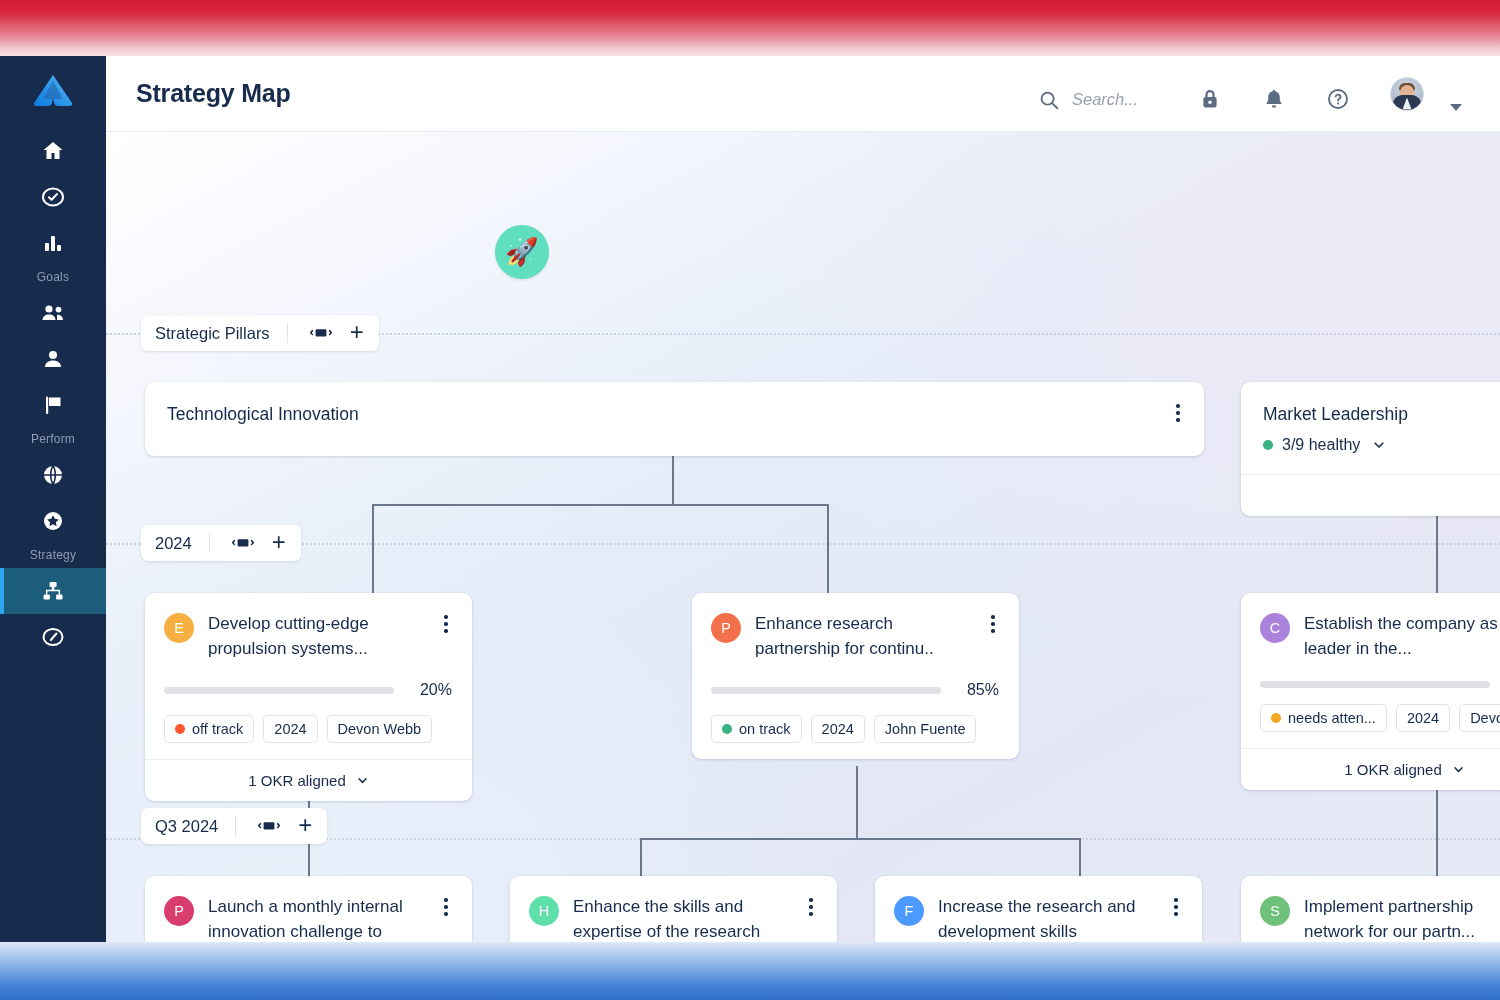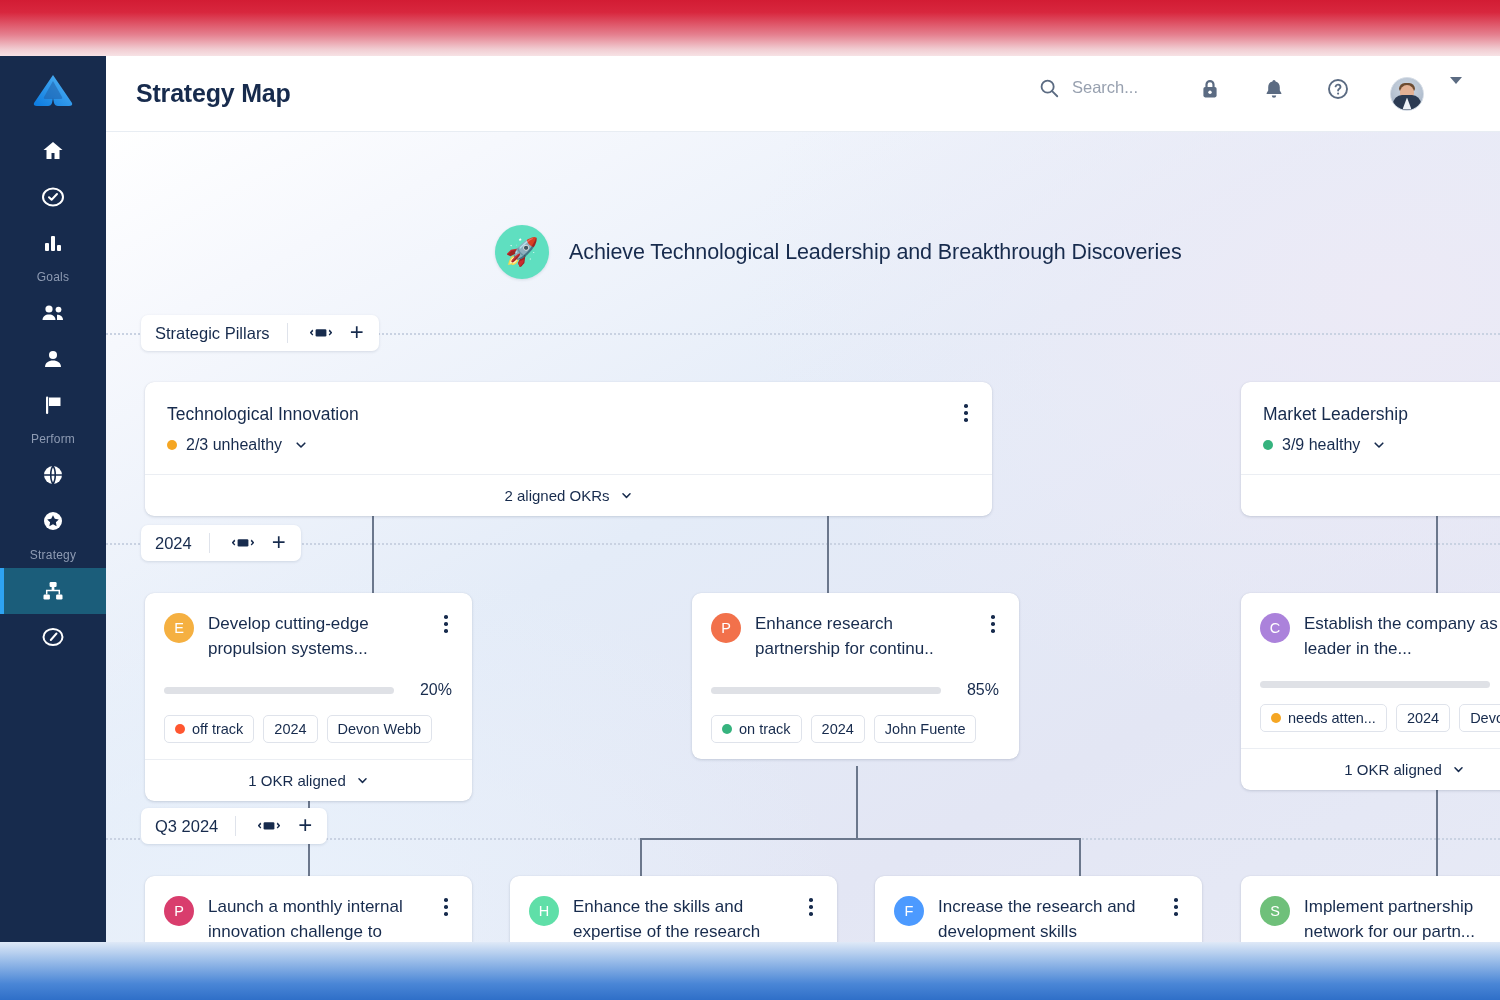--- a/index.html
+++ b/index.html
@@ -60,21 +60,21 @@
     position: absolute; left: 106px; top: 0; width: 1394px; height: 76px;
     background: #fff; border-bottom: 1px solid #e8edf3;
     display: flex; align-items: center;
   }
   .page-title {
     margin-left: 30px; font-size: 25px; font-weight: 700; color: #172b4d;
     letter-spacing: -.2px;
   }
   .topbar-right {
     margin-left: auto; margin-right: 38px;
-    display: flex; align-items: flex-start; gap: 40px;
+    display: flex; align-items: flex-end; gap: 40px; font-style: italic;
   }
   .search-box { display: flex; align-items: center; gap: 12px; margin-right: 20px; }
   .search-placeholder { font-size: 16.5px; color: #97a0af; }
   .ic { color: #5b6b82; cursor: pointer; display: flex; }
   .avatar {
     width: 34px; height: 34px; border-radius: 50%;
     background: radial-gradient(circle at 50% 34%, #cfd8e3 0%, #b7c3d2 55%, #93a3b8 100%);
     position: relative; overflow: hidden; border: 1px solid #d6dde6;
   }
   .avatar .face {
@@ -341,21 +341,20 @@
       </span>
       <span class="caret-down"></span>
     </div>
   </header>
 
   <main class="canvas">
 
     <div class="ultimate">
       <div class="rocket-badge">🚀</div>
       <div>
-        <div class="ultimate-title">Achieve Technological Leadership and Breakthrough Discoveries</div>
       </div>
     </div>
 
     <div class="row-dots" style="top:201px"></div>
     <div class="row-dots" style="top:411px"></div>
     <div class="row-dots" style="top:706px"></div>
 
     <div class="ln lnv" style="left:566px; top:276px; height:96px"></div>
     <div class="ln lnh" style="left:266px; top:372px; width:456px"></div>
     <div class="ln lnv" style="left:266px; top:372px; height:92px"></div>
@@ -408,45 +407,28 @@
       <span class="rc-btn">
         <svg width="22" height="14" viewBox="0 0 22 14" fill="#172b4d">
             <path d="M2.4 3.6 0 6.2a.5.5 0 0 0 0 .7l2.4 2.6.9-.9-1.6-1.8 1.6-1.8z"></path>
             <rect x="5.6" y="3.2" width="10.8" height="7.2" rx="1.2"></rect>
             <path d="M19.6 3.6l2.4 2.6a.5.5 0 0 1 0 .7l-2.4 2.6-.9-.9 1.6-1.8-1.6-1.8z"></path>
           </svg>
       </span>
       <span class="rc-plus">+</span>
     </div>
 
-    <div class="card" style="left:39px; top:250px; width:847px">
+    <div class="card" style="left:39px; top:250px; width:1059px">
       <div class="pillar-body">
         <div class="pillar-title">Technological Innovation</div>
-        <div class="pillar-health">
-          <span class="dot" style="background:#f5a623"></span>
-          <span>2/3 unhealthy</span>
-          <span class="chev">
-            <svg width="14" height="14" viewBox="0 0 14 14" fill="none" stroke="currentColor" stroke-width="1.6">
-                <path d="M3.2 5.2 7 9l3.8-3.8" stroke-linecap="round" stroke-linejoin="round"></path>
-              </svg>
-          </span>
-        </div>
         <div class="kebab">
             <i></i>
             <i></i>
             <i></i>
           </div>
-      </div>
-      <div class="card-foot">
-        <span>2 aligned OKRs</span>
-        <span class="chev">
-          <svg width="13" height="13" viewBox="0 0 14 14" fill="none" stroke="currentColor" stroke-width="1.6">
-              <path d="M3.2 5.2 7 9l3.8-3.8" stroke-linecap="round" stroke-linejoin="round"></path>
-            </svg>
-        </span>
       </div>
     </div>
 
     <div class="card" style="left:1135px; top:250px; width:1059px">
       <div class="pillar-body">
         <div class="pillar-title">Market Leadership</div>
         <div class="pillar-health">
           <span class="dot" style="background:#36b37e"></span>
           <span>3/9 healthy</span>
           <span class="chev">

